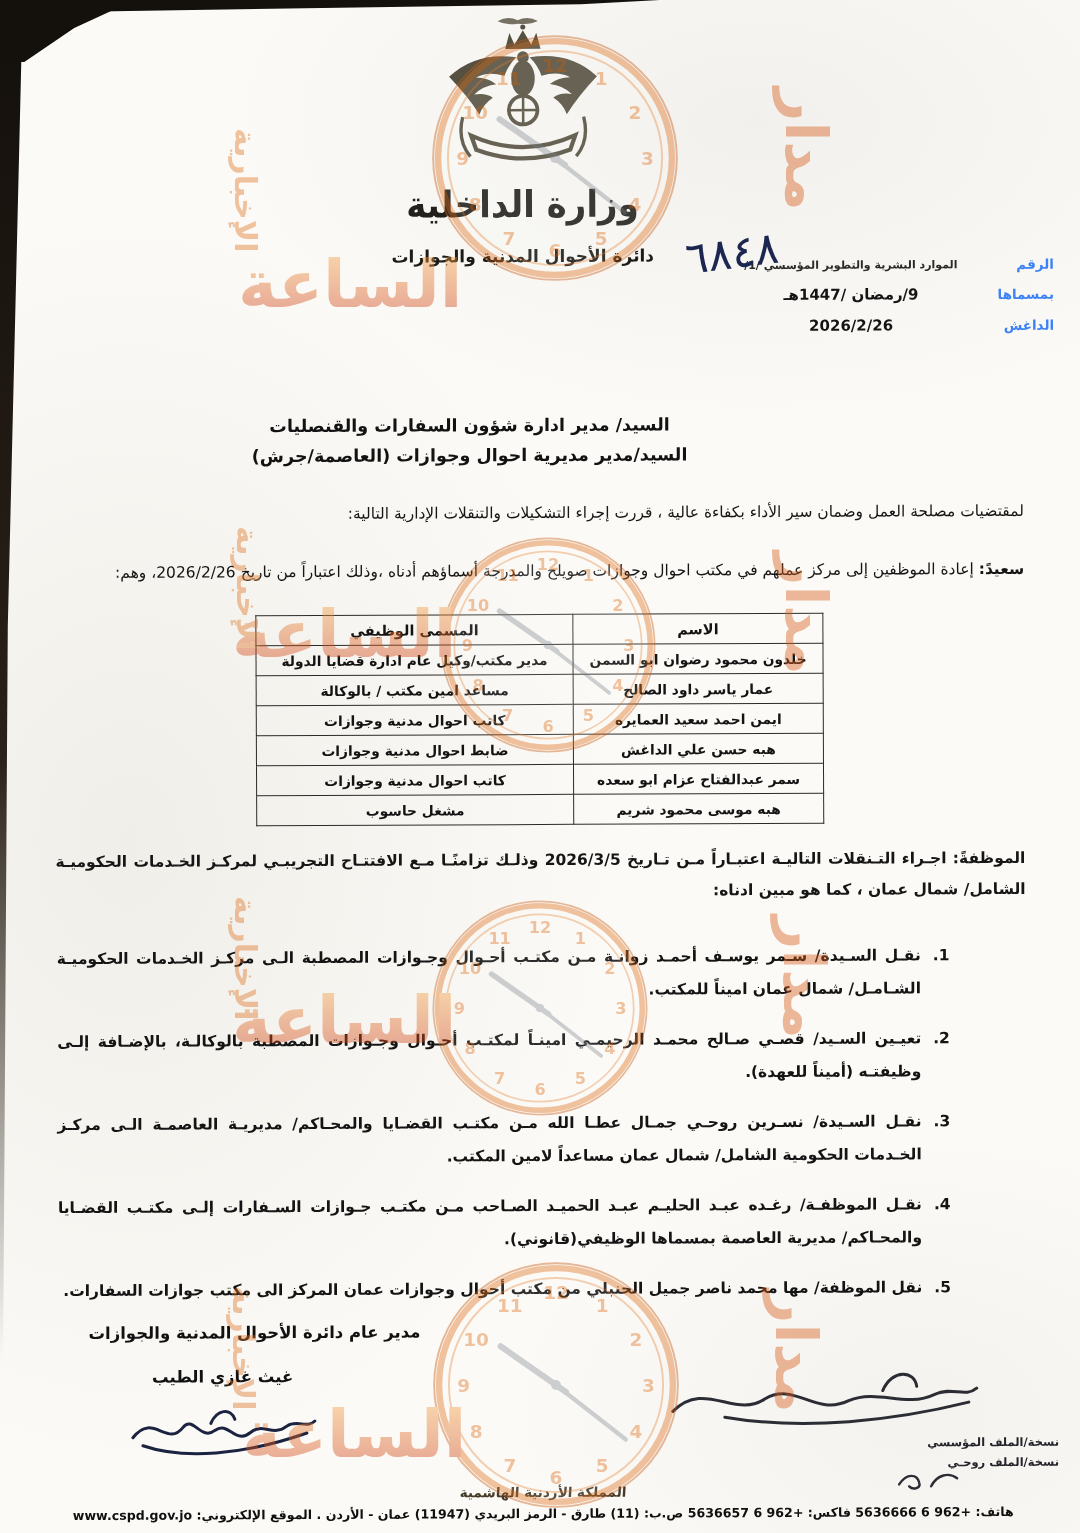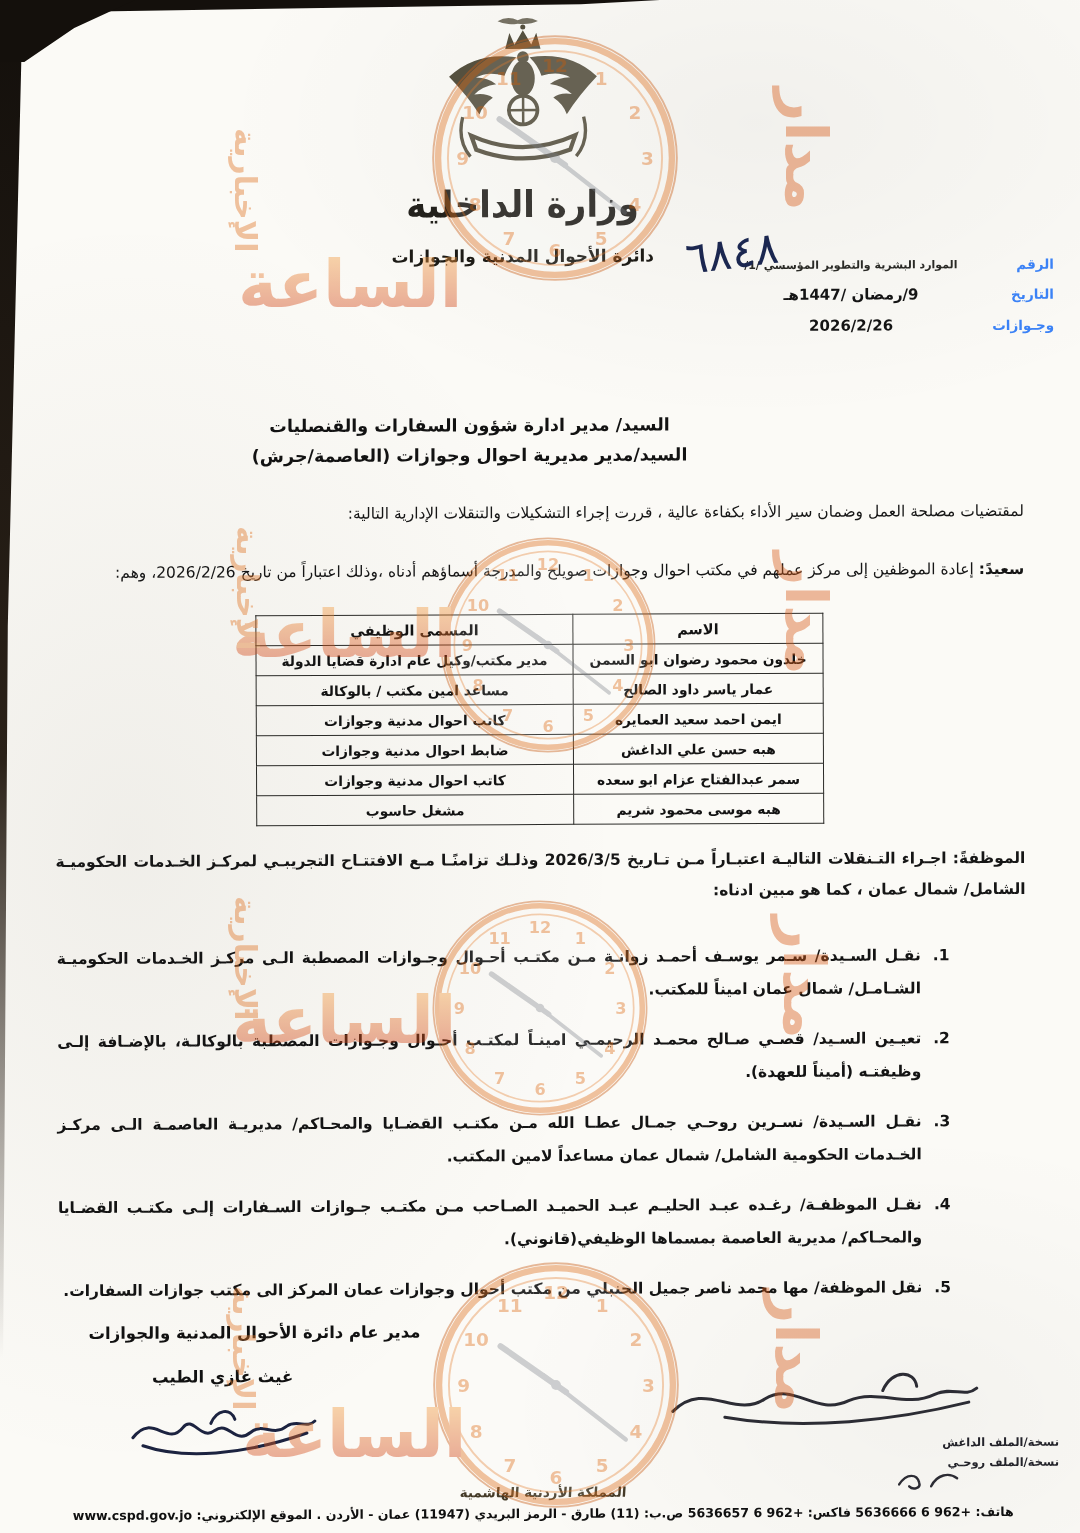--- a/index.html
+++ b/index.html
@@ -114,25 +114,25 @@
   </svg>
   <div class="callig">وزارة الداخلية</div>
   <div class="dept">دائرة الأحوال المدنية والجوازات</div>
 
   <div class="ref">
     <div class="ref-row">
       <span class="ref-label">الرقم</span>
       <span class="ref-val small">الموارد البشرية والتطوير المؤسسي /1/</span>
     </div>
     <div class="ref-row">
-      <span class="ref-label">التاريخ</span>
+      <span class="ref-label">بمسماها</span>
       <span class="ref-val big">9/رمضان /1447هـ</span>
     </div>
     <div class="ref-row">
-      <span class="ref-label">وجـوازات</span>
+      <span class="ref-label">الداغش</span>
       <span class="ref-val big">2026/2/26</span>
     </div>
   </div>
   <div class="hand-num">٦٨٤٨</div>
 
   <div class="addr">
     <div>السيد/ مدير ادارة شؤون السفارات والقنصليات</div>
     <div>السيد/مدير مديرية احوال وجوازات (العاصمة/جرش)</div>
   </div>
 
@@ -217,21 +217,21 @@
   </svg>
   <svg class="right-scribble" width="320" height="82" viewBox="0 0 320 82">
     <g fill="none" stroke="#2c2c34" stroke-width="3" stroke-linecap="round">
       <path d="M10 52 C42 20 72 60 102 40 C132 22 152 58 186 42 C216 30 242 50 272 36 C290 28 302 40 314 30"></path>
       <path d="M62 58 C142 72 232 62 306 44"></path>
       <path d="M220 32 C230 10 252 12 254 28"></path>
     </g>
   </svg>
 
   <div class="copies">
-    <div>نسخة/الملف الداغش</div>
+    <div>نسخة/الملف المؤسسي</div>
     <div>نسخة/الملف روحـي</div>
   </div>
   <svg class="copies-mark" width="70" height="30" viewBox="0 0 70 30">
     <g fill="none" stroke="#2c2c34" stroke-width="2.4" stroke-linecap="round">
       <path d="M6 20 C14 8 24 10 26 18 C28 24 20 26 16 22"></path>
       <path d="M38 22 C44 10 56 8 64 14"></path>
     </g>
   </svg>
 
   <div class="kingdom">المملكة الأردنية الهاشمية</div>

